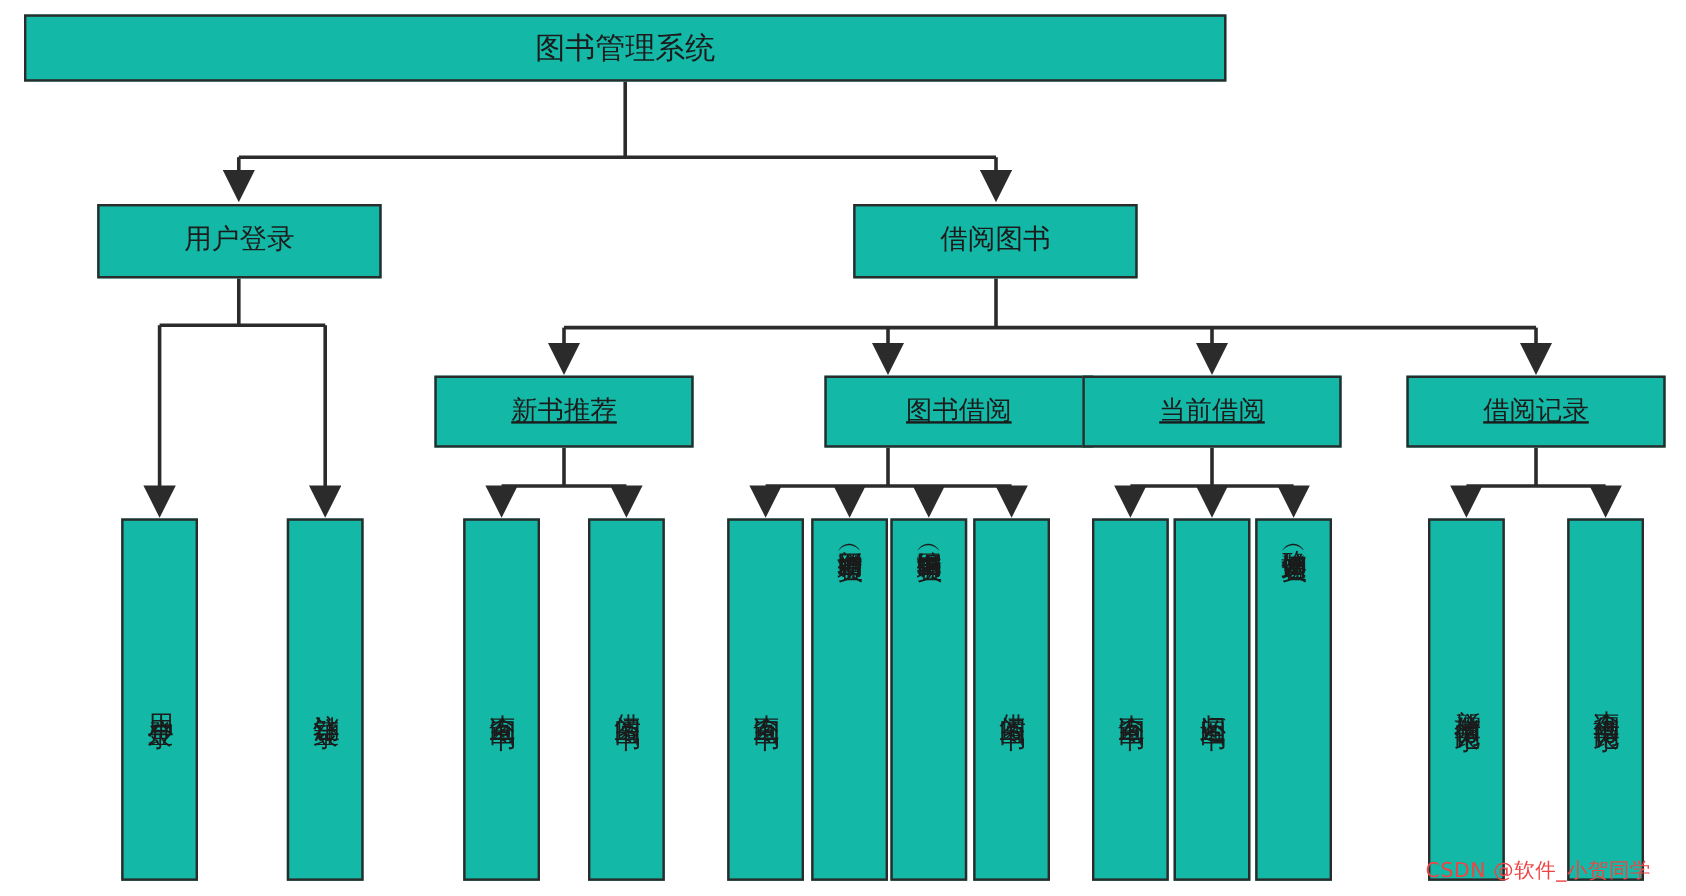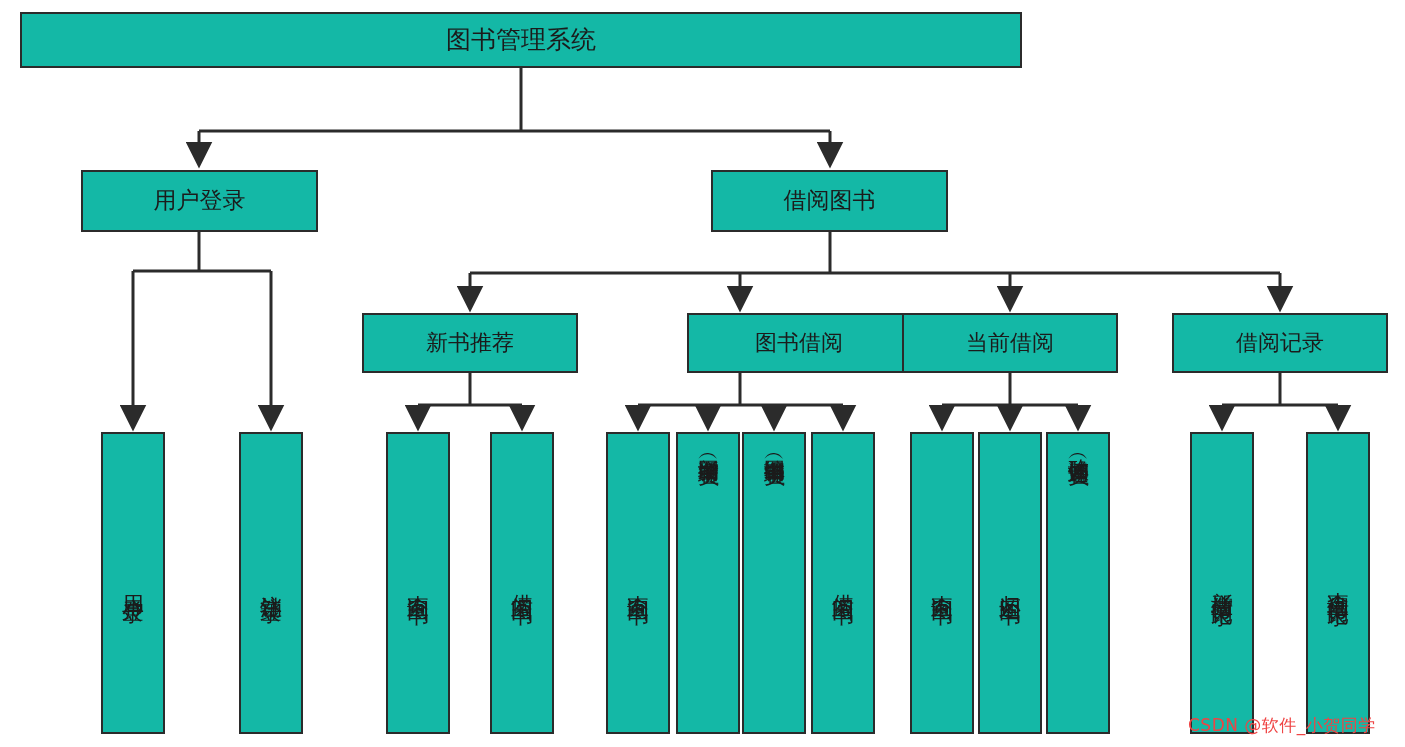--- a/index.html
+++ b/index.html
@@ -46,20 +46,21 @@
   .n-root .lbl {
     font-size: 25px;
   }
   
   .n-l2 .lbl {
     font-size: 23px;
   }
   
   .n-l3 .lbl {
     font-size: 22px;
+    text-decoration: underline;
   }
   
   .n-leaf {
     align-items: flex-start;
     justify-content: center;
     padding-top: 8px;
   }
   .n-leaf .lbl {
     writing-mode: vertical-rl;
     text-orientation: upright;

